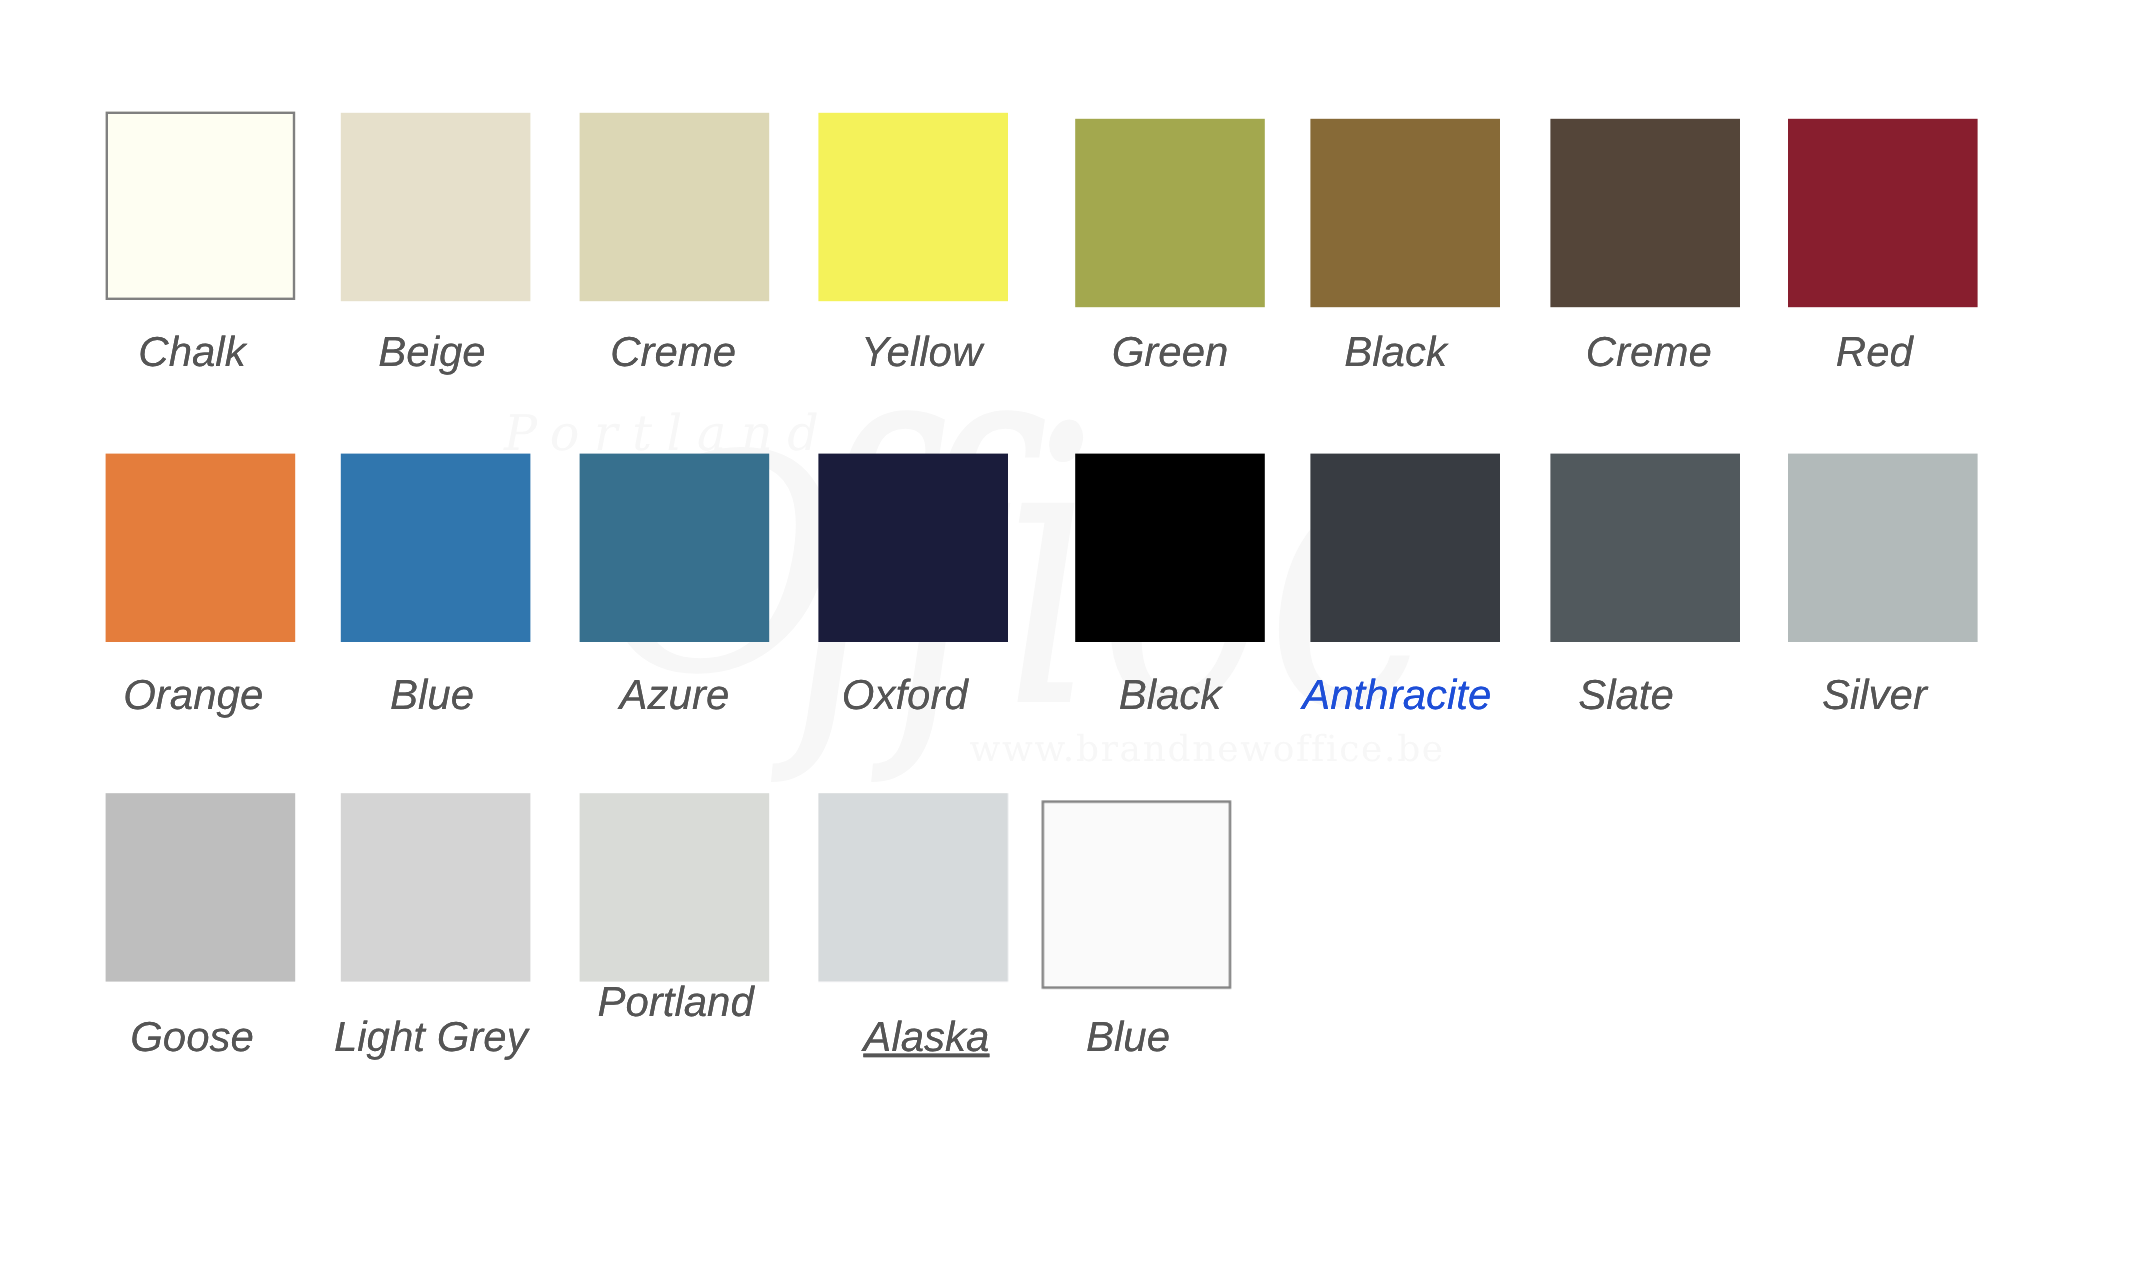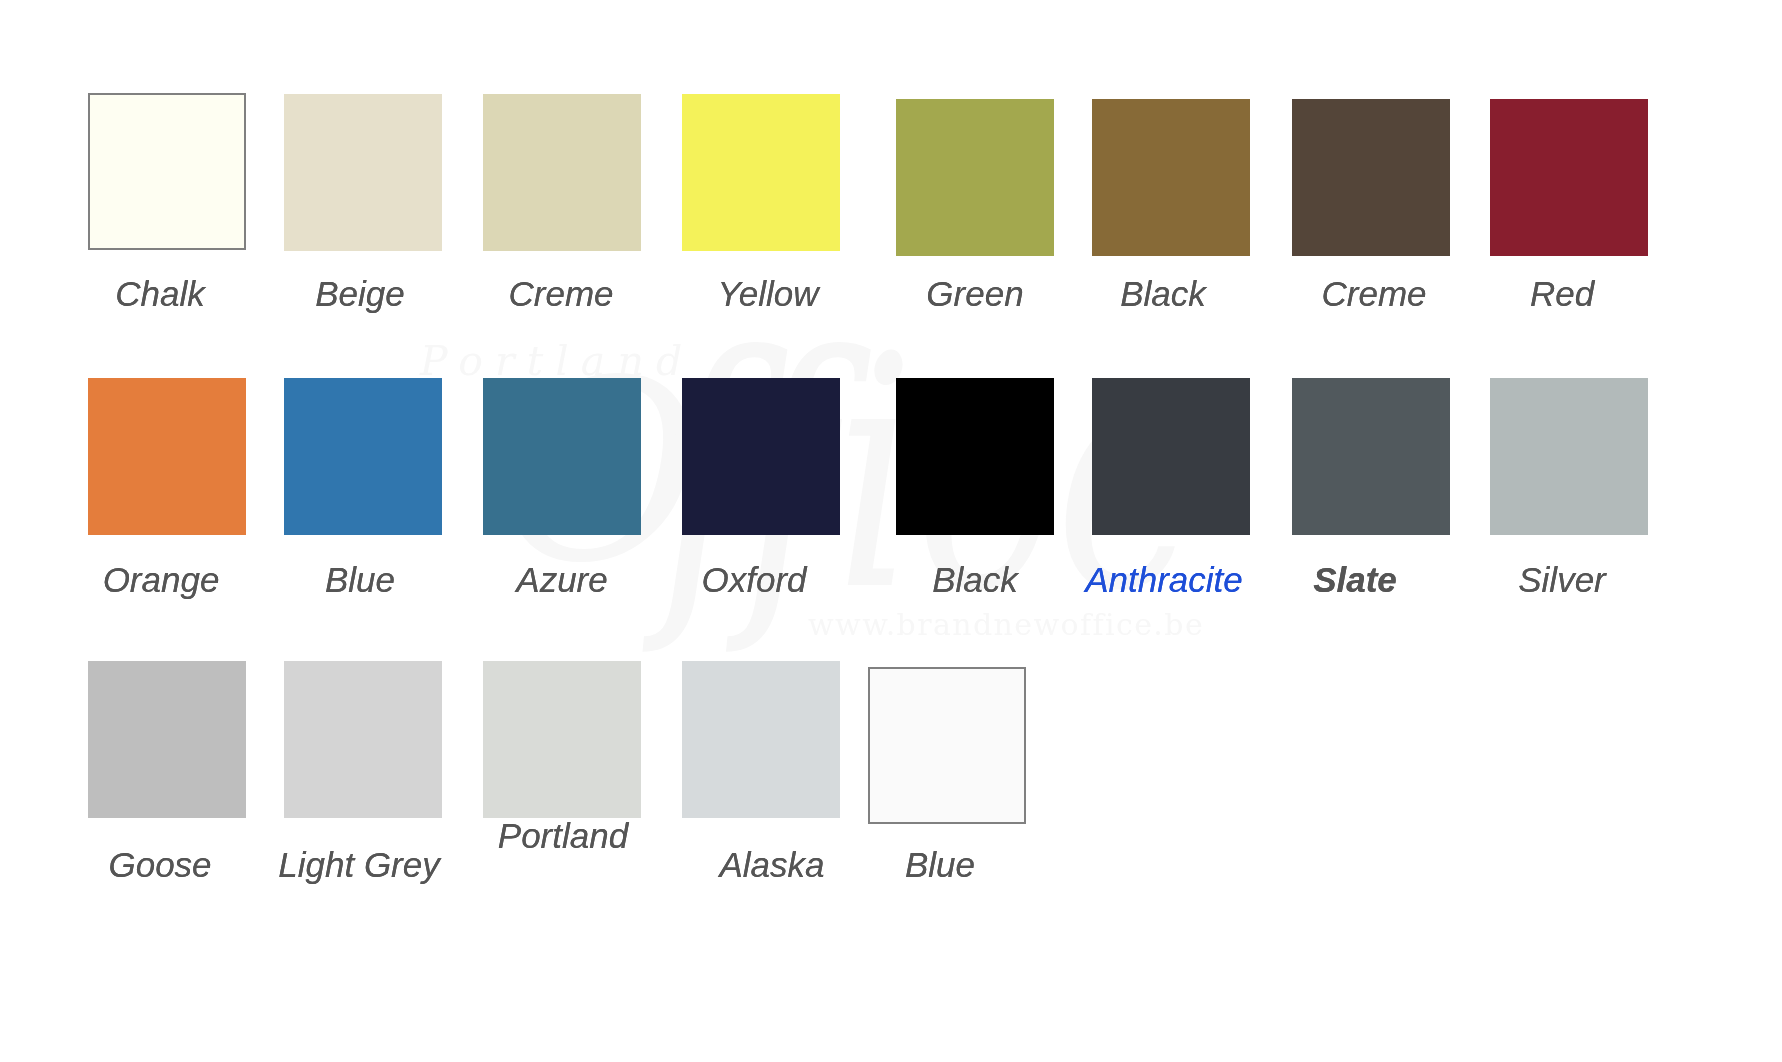--- a/index.html
+++ b/index.html
@@ -101,21 +101,21 @@
     <div class="cell">
       <div class="swatch" style="left: 896px; top: 378px; width: 158px; height: 157px; background: rgb(0, 0, 0);"></div>
       <div class="label" style="color: rgb(85, 85, 85); left: 725px; width: 500px; top: 562px; text-align: center;">Black</div>
     </div>
     <div class="cell">
       <div class="swatch" style="left: 1092px; top: 378px; width: 158px; height: 157px; background: rgb(56, 60, 66);"></div>
       <div class="label" style="color: #1d4ed8; left: 914px; width: 500px; top: 562px;">Anthracite</div>
     </div>
     <div class="cell">
       <div class="swatch" style="left: 1292px; top: 378px; width: 158px; height: 157px; background: rgb(81, 89, 93);"></div>
-      <div class="label" style="color: rgb(85, 85, 85); left: 1105px; width: 500px; top: 562px; font-weight: bold;">Slate</div>
+      <div class="label" style="color: rgb(85, 85, 85); left: 1105px; width: 500px; top: 562px;">Slate</div>
     </div>
     <div class="cell">
       <div class="swatch" style="left: 1490px; top: 378px; width: 158px; height: 157px; background: rgb(178, 186, 186);"></div>
       <div class="label" style="color: rgb(85, 85, 85); left: 1312px; width: 500px; top: 562px;">Silver</div>
     </div>
   </div>
   <div class="swatch-row">
     <div class="cell">
       <div class="swatch" style="left: 88px; top: 661px; width: 158px; height: 157px; background: rgb(190, 190, 190);"></div>
       <div class="label" style="color: rgb(85, 85, 85); left: -90px; width: 500px; top: 847px;">Goose</div>
@@ -123,21 +123,21 @@
     <div class="cell">
       <div class="swatch" style="left: 284px; top: 661px; width: 158px; height: 157px; background: rgb(212, 212, 212);"></div>
       <div class="label" style="color: rgb(85, 85, 85); left: 109px; width: 500px; top: 847px;">Light Grey</div>
     </div>
     <div class="cell">
       <div class="swatch" style="left: 483px; top: 661px; width: 158px; height: 157px; background: rgb(217, 219, 215);"></div>
       <div class="label" style="color: rgb(85, 85, 85); left: 313px; width: 500px; top: 818px;">Portland</div>
     </div>
     <div class="cell">
       <div class="swatch" style="left: 682px; top: 661px; width: 158px; height: 157px; background: rgb(214, 218, 220);"></div>
-      <div class="label" style="color: rgb(85, 85, 85); left: 522px; width: 500px; top: 847px;">Alaska</div>
+      <div class="label" style="color: rgb(85, 85, 85); left: 522px; width: 500px; top: 847px; text-decoration: underline;">Alaska</div>
     </div>
     <div class="cell">
       <div class="swatch outlined" style="left: 868px; top: 667px; width: 158px; height: 157px; background: rgb(250, 250, 250); border: 2px solid rgb(128, 128, 128);"></div>
       <div class="label" style="color: rgb(85, 85, 85); left: 690px; width: 500px; top: 847px;">Blue</div>
     </div>
   </div>
   </div>
 </div>
 
 </body></html>

